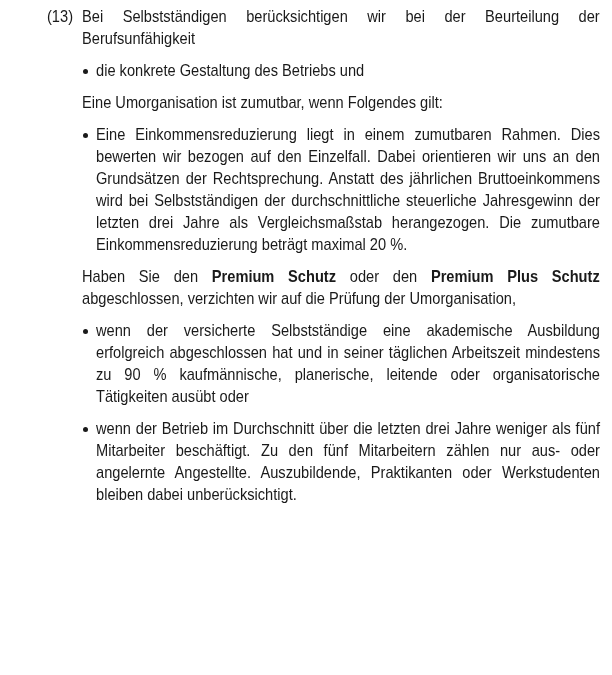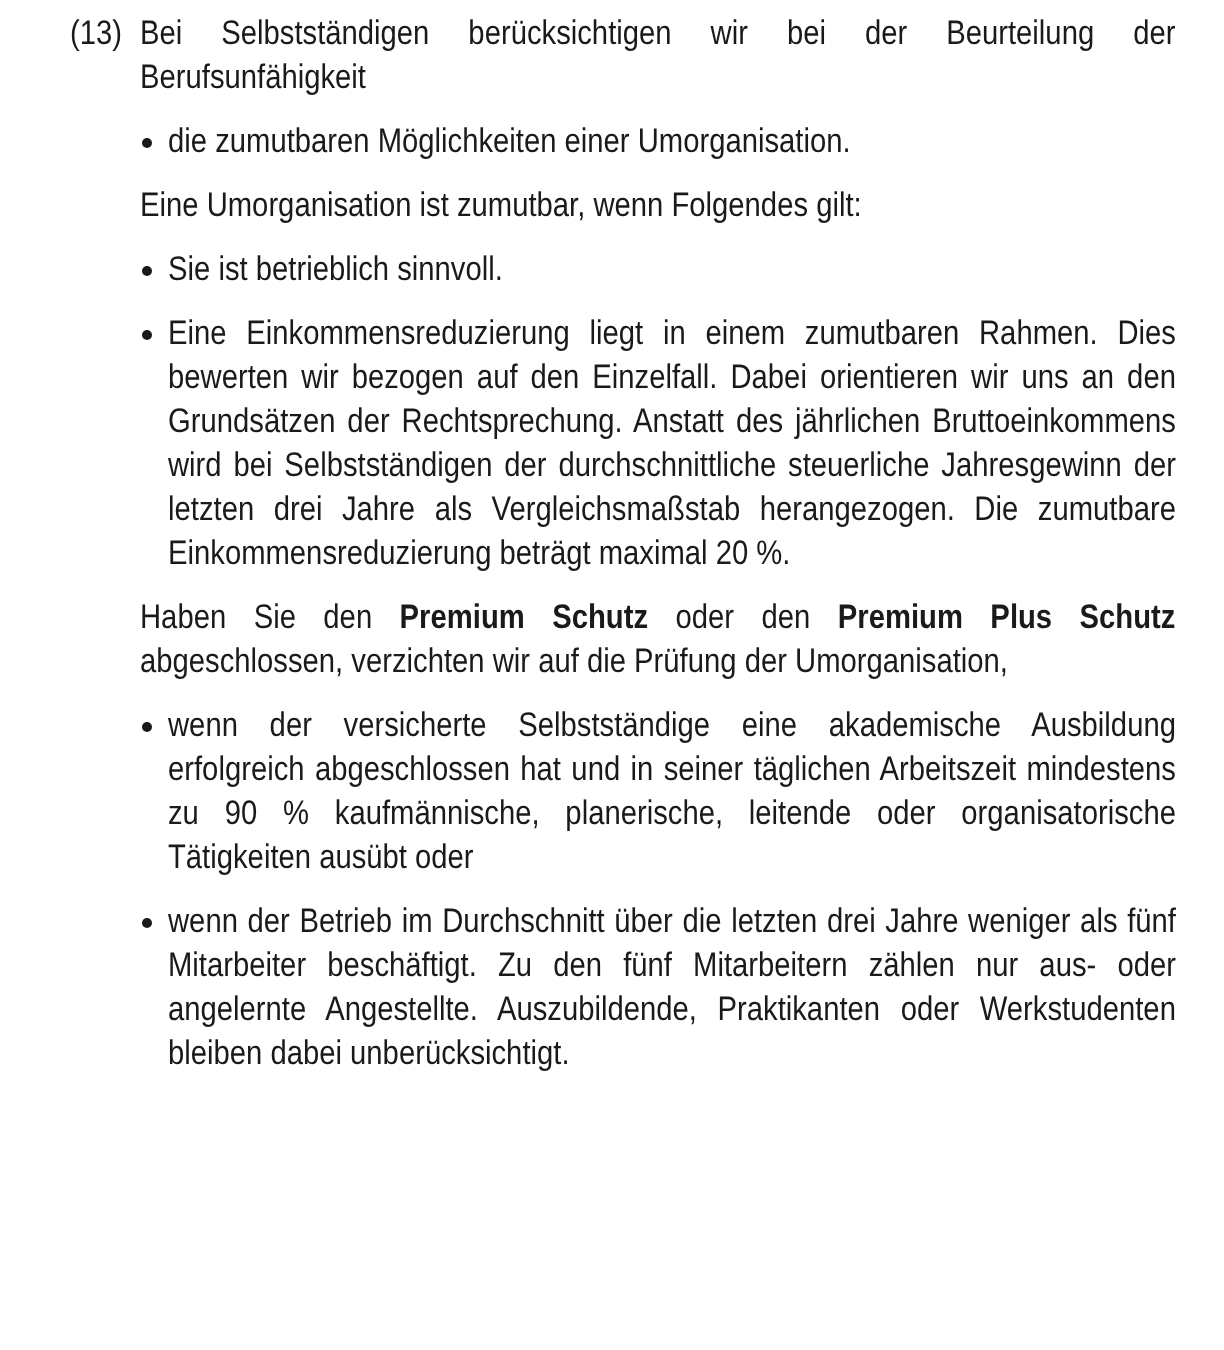--- a/index.html
+++ b/index.html
@@ -2,21 +2,21 @@
 <html><head>
   <meta charset="utf-8">
   <style>
     html, body { margin: 0; padding: 0; background: #ffffff; }
     body {
       width: 612px; height: 675px; overflow: hidden; position: relative;
       font-family: "Liberation Sans", sans-serif;
       color: #1a1a1a;
     }
     .page {
-      position: absolute; left: 0; top: 0; width: 532px; height: 675px; text-decoration: underline;
+      position: absolute; left: 12px; top: 0; width: 532px; height: 675px; text-decoration: underline;
     }
     .clause {
       position: absolute; left: 35px; top: 6px; width: 555px;
     }
     .num {
       position: absolute; left: 0; top: 0;
       font-size: 17px; line-height: 22px;
       transform: scaleX(0.86); transform-origin: left top;
       white-space: nowrap;
     }
@@ -47,29 +47,25 @@
 
 <div class="page">
   <div class="clause">
     <div class="num">(13)</div>
     <div class="body">
 
       <p class="txt para last-left">Bei Selbstständigen berücksichtigen wir bei der Beurteilung der Berufsunfähigkeit</p>
 
       <div class="bullet">
         <span class="dot"></span>
-        <p class="txt last-left">die zumutbaren Möglichkeiten einer Umorganisation.</p>
+        <p class="txt last-left">die konkrete Gestaltung des Betriebs und</p>
       </div>
 
       <p class="txt para last-left">Eine Umorganisation ist zumutbar, wenn Folgendes gilt:</p>
 
-      <div class="bullet">
-        <span class="dot"></span>
-        <p class="txt last-left">Sie ist betrieblich sinnvoll.</p>
-      </div>
       <div class="bullet">
         <span class="dot"></span>
         <p class="txt last-left">Eine Einkommensreduzierung liegt in einem zumutbaren Rahmen. Dies bewerten wir bezogen auf den Einzelfall. Dabei orientieren wir uns an den Grundsätzen der Rechtsprechung. Anstatt des jährlichen Bruttoeinkommens wird bei Selbstständigen der durchschnittliche steuerliche Jahresgewinn der letzten drei Jahre als Vergleichsmaßstab herangezogen. Die zumutbare Einkommensreduzierung beträgt maxi­mal 20 %.</p>
       </div>
 
       <p class="txt para last-left"><span>Haben Sie den </span><b>Premium Schutz</b><span> oder den </span><b>Premium Plus Schutz</b><span> abgeschlossen, verzichten wir auf die Prüfung der Umorganisation,</span></p>
 
       <div class="bullet">
         <span class="dot"></span>
         <p class="txt last-left">wenn der versicherte Selbstständige eine akademische Ausbildung erfolgreich abgeschlossen hat und in seiner täglichen Arbeitszeit mindestens zu 90 % kaufmännische, planerische, leitende oder organisatorische Tätigkeiten ausübt oder</p>

